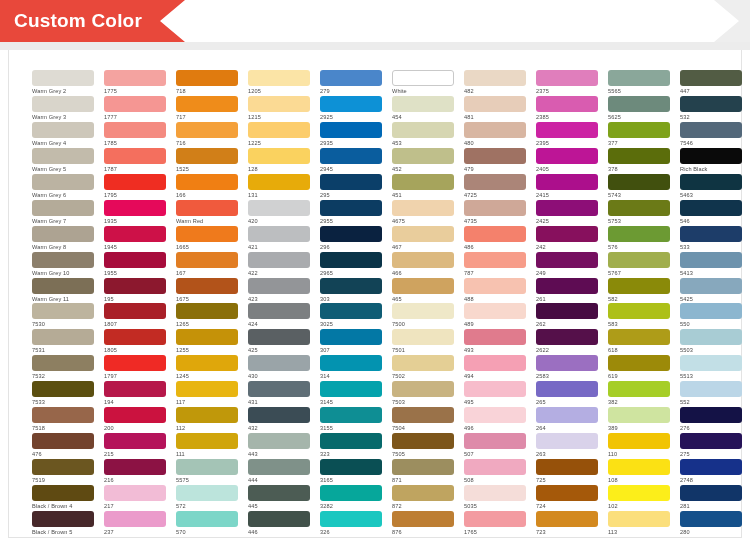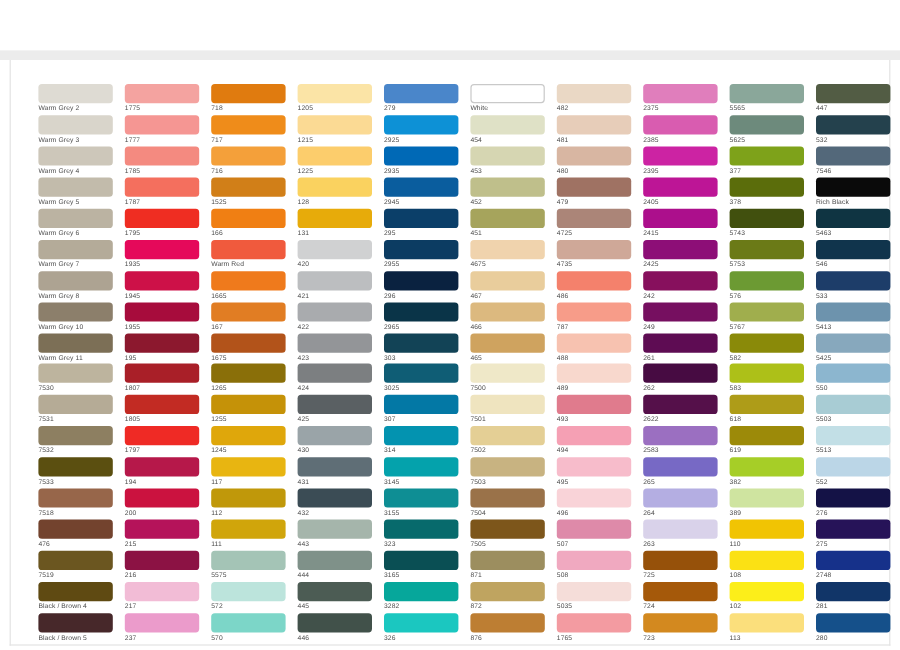--- a/index.html
+++ b/index.html
@@ -110,20 +110,25 @@
     color: #4a4a4a;
     white-space: nowrap;
     letter-spacing: 0.1px;
   }
 </style>
 </head>
 <body>
 
 <div id="page">
 
+  <div class="header">
+    <div class="ribbon"></div>
+    <div class="ribbon-title">Custom Color</div>
+    <div class="corner-chevron"></div>
+  </div>
   <div class="header-rule"></div>
 
   <div class="palette" id="palette-grid">
       <div class="col">
         <div class="swatch-cell">
           <div class="swatch" style="background: rgb(222, 219, 211);"></div>
           <div class="swatch-label">Warm Grey 2</div>
         </div>
         <div class="swatch-cell">
           <div class="swatch" style="background: rgb(217, 213, 203);"></div>

